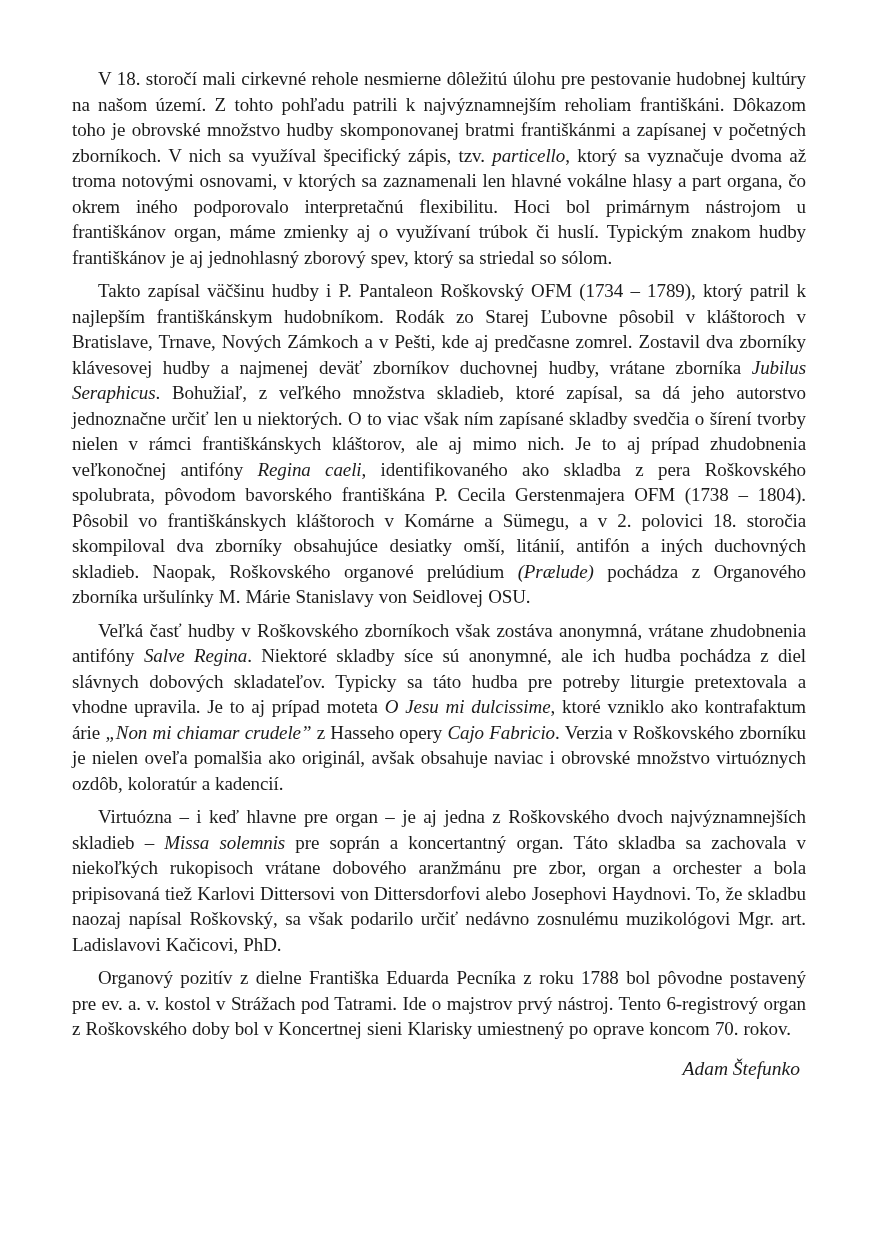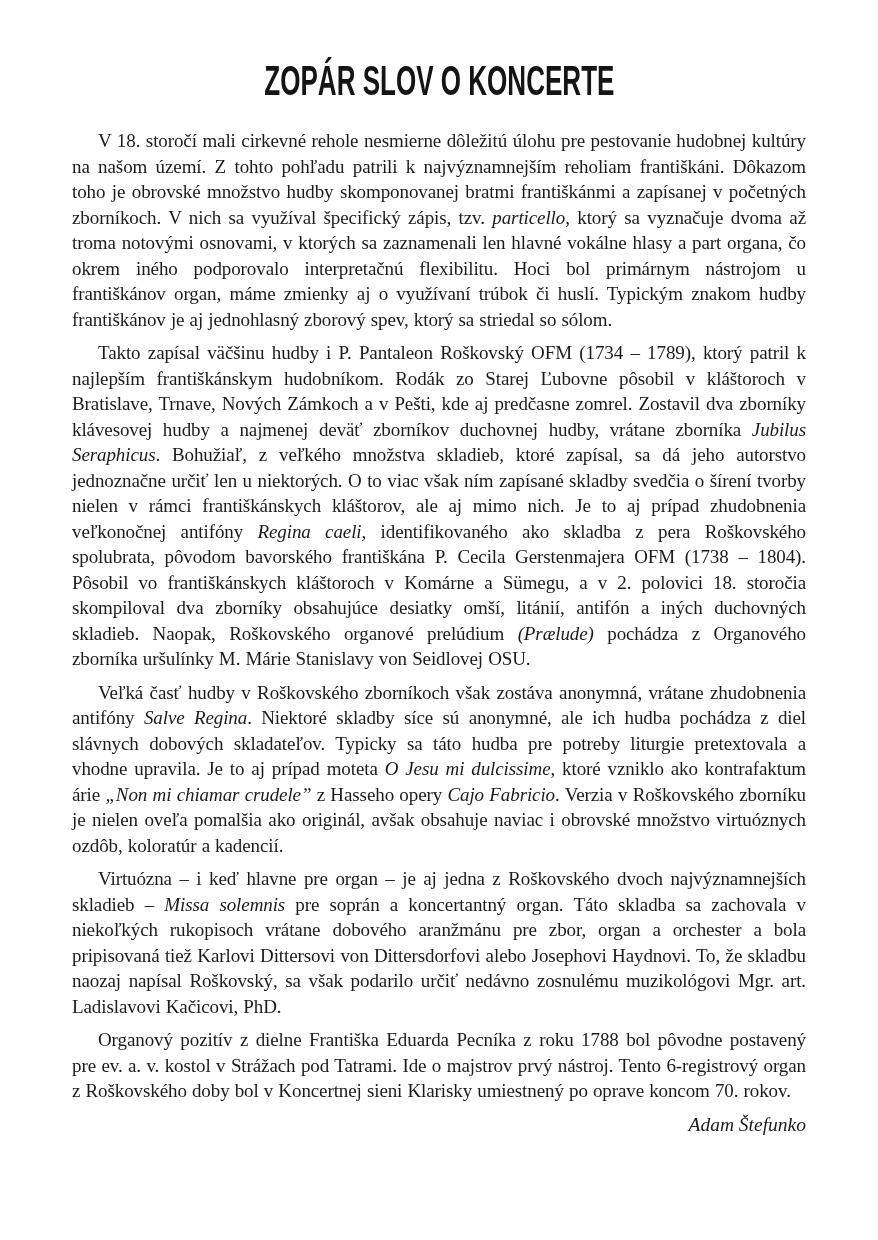--- a/index.html
+++ b/index.html
@@ -45,35 +45,32 @@
     line-height: 25.5px;
     text-align: justify;
     text-indent: 26px;
     letter-spacing: -0.1px;
     word-spacing: 0.5px;
   }
   .body-text p i {
     font-style: italic;
   }
   .signature {
-    margin: 8px;
+    margin: 14px;
     font-size: 19.5px;
     line-height: 26px;
     text-align: right;
     font-style: italic;
   }
 </style>
 </head>
 <body>
 
 <div class="page">
   <div class="content">
-    <div class="title-wrap">
-      <span class="title">ZOPÁR SLOV O KONCERTE</span>
-    </div>
     <div class="body-text">
       <p><span>V 18. storočí mali cirkevné rehole nesmierne dôležitú úlohu pre pestovanie hudobnej kultúry na našom území. Z tohto pohľadu patrili k najvýznamnejším reholiam františkáni. Dôkazom toho je obrovské množstvo hudby skomponovanej bratmi františkánmi a zapísanej v početných zborníkoch. V nich sa využíval špecifický zápis, tzv. </span><i>particello</i><span>, ktorý sa vyznačuje dvoma až troma notovými osnovami, v ktorých sa zaznamenali len hlavné vokálne hlasy a part organa, čo okrem iného podporovalo interpretačnú flexibilitu. Hoci bol primárnym nástrojom u františkánov organ, máme zmienky aj o využívaní trúbok či huslí. Typickým znakom hudby františkánov je aj jednohlasný zborový spev, ktorý sa striedal so sólom.</span></p>
       <p><span>Takto zapísal väčšinu hudby i P. Pantaleon Roškovský OFM (1734 – 1789), ktorý patril k najlepším františkánskym hudobníkom. Rodák zo Starej Ľubovne pôsobil v kláštoroch v Bratislave, Trnave, Nových Zámkoch a v Pešti, kde aj predčasne zomrel. Zostavil dva zborníky klávesovej hudby a najmenej deväť zborníkov duchovnej hudby, vrátane zborníka </span><i>Jubilus Seraphicus</i><span>. Bohužiaľ, z veľkého množstva skladieb, ktoré zapísal, sa dá jeho autorstvo jednoznačne určiť len u niektorých. O to viac však ním zapísané skladby svedčia o šírení tvorby nielen v rámci františkánskych kláštorov, ale aj mimo nich. Je to aj prípad zhudobnenia veľkonočnej antifóny </span><i>Regina caeli</i><span>, identifikovaného ako skladba z pera Roškovského spolubrata, pôvodom bavorského františkána P. Cecila Gerstenmajera OFM (1738 – 1804). Pôsobil vo františkánskych kláštoroch v Komárne a Sümegu, a v 2. polovici 18. storočia skompiloval dva zborníky obsahujúce desiatky omší, litánií, antifón a iných duchovných skladieb. Naopak, Roškovského organové prelúdium </span><i>(Prælude)</i><span> pochádza z Organového zborníka uršulínky M. Márie Stanislavy von Seidlovej OSU.</span></p>
       <p><span>Veľká časť hudby v Roškovského zborníkoch však zostáva anonymná, vrátane zhudobnenia antifóny </span><i>Salve Regina</i><span>. Niektoré skladby síce sú anonymné, ale ich hudba pochádza z diel slávnych dobových skladateľov. Typicky sa táto hudba pre potreby liturgie pretextovala a vhodne upravila. Je to aj prípad moteta </span><i>O Jesu mi dulcissime</i><span>, ktoré vzniklo ako kontrafaktum árie </span><i>„Non mi chiamar crudele”</i><span> z Hasseho opery </span><i>Cajo Fabricio</i><span>. Verzia v Roškovského zborníku je nielen oveľa pomalšia ako originál, avšak obsahuje naviac i obrovské množstvo virtuóznych ozdôb, koloratúr a kadencií.</span></p>
       <p><span>Virtuózna – i keď hlavne pre organ – je aj jedna z Roškovského dvoch najvýznamnejších skladieb – </span><i>Missa solemnis</i><span> pre soprán a koncertantný organ. Táto skladba sa zachovala v niekoľkých rukopisoch vrátane dobového aranžmánu pre zbor, organ a orchester a bola pripisovaná tiež Karlovi Dittersovi von Dittersdorfovi alebo Josephovi Haydnovi. To, že skladbu naozaj napísal Roškovský, sa však podarilo určiť nedávno zosnulému muzikológovi Mgr. art. Ladislavovi Kačicovi, PhD.</span></p>
       <p><span>Organový pozitív z dielne Františka Eduarda Pecníka z roku 1788 bol pôvodne postavený pre ev. a. v. kostol v Strážach pod Tatrami. Ide o majstrov prvý nástroj. Tento 6-registrový organ z Roškovského doby bol v Koncertnej sieni Klarisky umiestnený po oprave koncom 70. rokov.</span></p>
     </div>
     <p class="signature">Adam Štefunko</p>
   </div>
 </div>

